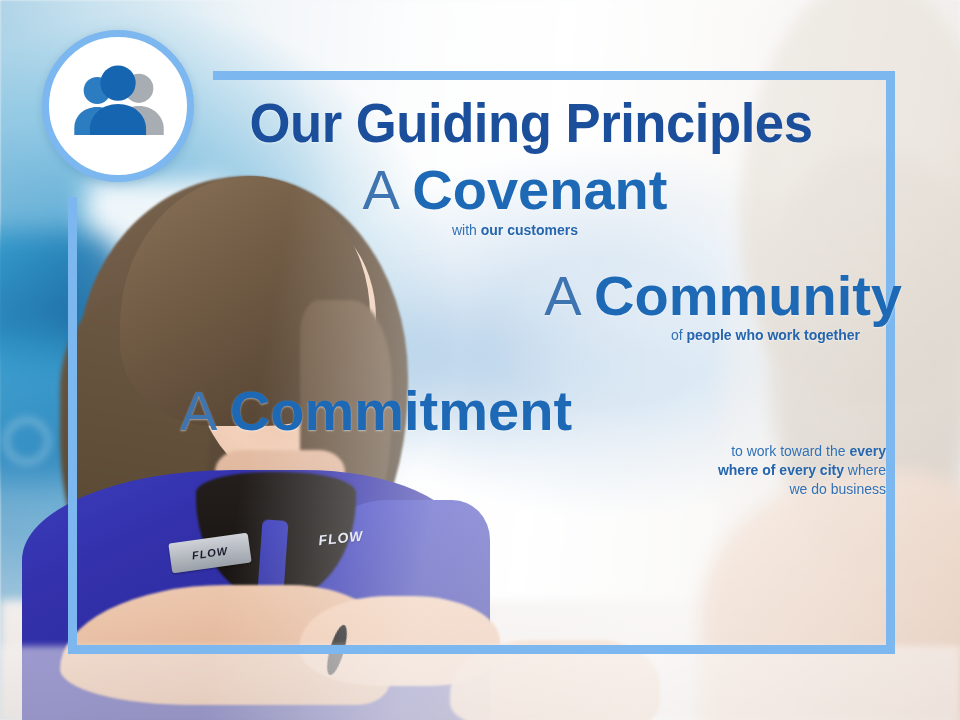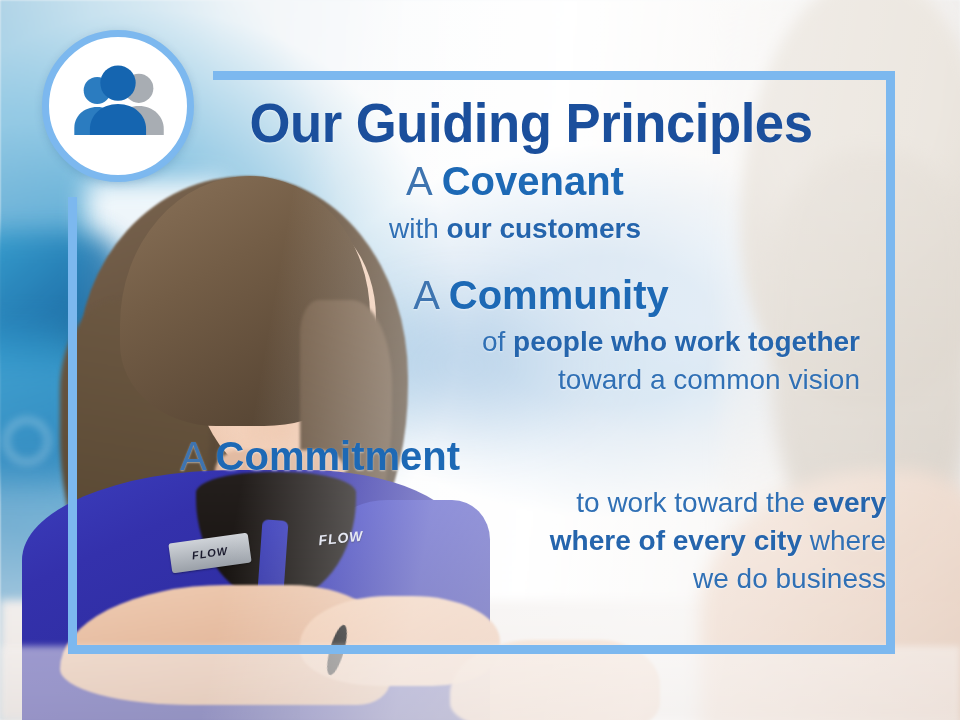--- a/index.html
+++ b/index.html
@@ -257,38 +257,37 @@
     letter-spacing:-.5px;
     text-align:center;
     margin:13px 0 0 0;
     line-height:1.06;
     transform:scaleX(.94);
     text-shadow:0 1px 2px rgba(255,255,255,.6);
   }
 
   .principle { margin-top:14px; }
   .p-head {
-    font-size:40px; line-height:1.08; color:#2b6cb5;
+    font-size:56px; line-height:1.08; color:#2b6cb5;
     text-align:center; white-space:nowrap;
     text-shadow:0 1px 2px rgba(255,255,255,.5);
   }
   .p-head .art { font-weight:400; color:#3e74b0; }
   .p-head .word { font-weight:bold; color:#1d69b5; }
   .p-sub {
-    font-size:28px; line-height:1.36; color:#3070b5;
+    font-size:14px; line-height:1.36; color:#3070b5;
     text-align:right; font-weight:400;
-    margin-top:6px;
     text-shadow:0 1px 2px rgba(255,255,255,.55);
   }
   .p-sub b { font-weight:bold; color:#2565ad; }
 
   
   #pr-0 .p-head { text-align:center; margin-right:32px; }
   #pr-0 .p-sub  { text-align:center; margin-right:32px; }
-  #pr-1 .p-head { text-align:center; margin-right:-20px; }
+  #pr-1 .p-head { text-align:right; margin-right:-20px; }
   #pr-1 .p-sub  { text-align:right;  margin-right:22px; }
   #pr-2 .p-head { text-align:left; margin-right:-44px; }
   #pr-2 .p-sub  { text-align:right;  margin-right:-4px; }
 
   #pr-0 { margin-top:8px; }
   #pr-1 { margin-top:26px; }
   #pr-2 { margin-top:36px; }
 </style>
 </head>
 <body>
@@ -371,21 +370,20 @@
         <div class="principle" id="pr-0">
           <div class="p-head"><span class="art">A</span> <span class="word">Covenant</span></div>
           <div class="p-sub">
             <div><span>with </span><b>our customers</b></div>
           </div>
         </div>
         <div class="principle" id="pr-1">
           <div class="p-head"><span class="art">A</span> <span class="word">Community</span></div>
           <div class="p-sub">
             <div><span>of </span><b>people who work together</b></div>
-            <div><span>toward a common vision</span></div>
           </div>
         </div>
         <div class="principle" id="pr-2">
           <div class="p-head"><span class="art">A</span> <span class="word">Commitment</span></div>
           <div class="p-sub">
             <div><span>to work toward the </span><b>every</b></div>
             <div><b>where of every city</b><span> where</span></div>
             <div><span>we do business</span></div>
           </div>
         </div>

